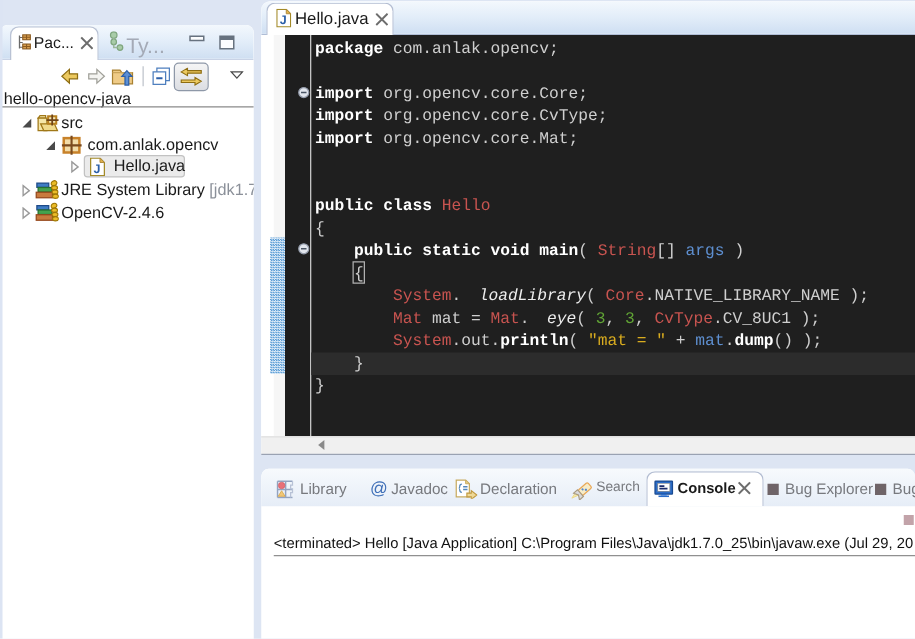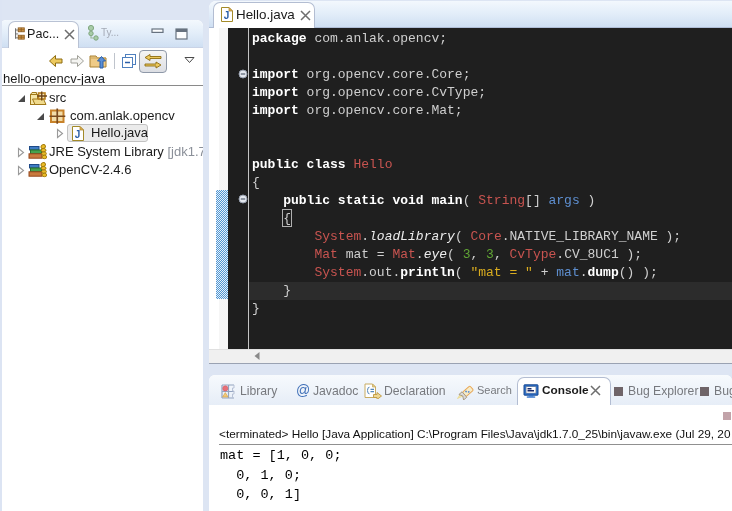--- a/index.html
+++ b/index.html
@@ -8,21 +8,21 @@
 .abs{position:absolute;}
 .tabgrad{background:linear-gradient(#F3F8FD 0%,#E2EDF9 50%,#CFDFF2 100%);}
 .panel{background:#FFF;}
 svg{display:block;}
 .ttext{font-size:13px;color:#1a1a1a;white-space:nowrap;}
 .tr{font-size:13px;}
 .gray{color:#8b9099;}
 .codewrap{font-family:"Liberation Mono",monospace;font-size:13px;line-height:18px;white-space:pre;color:#CFCFCF;}
 .kw{color:#FFFFFF;font-weight:bold;}
 .ty{color:#C85450;}
-.me{color:#EDEDED;font-style:italic;}
+.me{color:#EDEDED;font-style:italic;margin-left:14px;}
 .nu{color:#61A535;}
 .st{color:#D9AC1F;}
 .va{color:#5E8FD0;}
 .bt{color:#FFFFFF;font-weight:bold;}
 </style>
 </head>
 <body>
 
 <div class="abs panel" id="leftpanel" style="left:0;top:1;width:203px;height:510px;border-radius:6px 6px 0 0;overflow:hidden;margin-top:20px;">
   <div class="abs tabgrad" style="left:0;top:0;width:203px;height:27px;border-radius:6px 6px 0 0;border-bottom:1px solid #C9D3E6;"></div>
@@ -50,21 +50,21 @@
   <div class="abs" style="left:86px;top:5px;">
     <svg width="14" height="16" viewBox="0 0 14 16">
       <g fill="#A8CCA8" stroke="#7FA67F" stroke-width="1">
         <circle cx="5" cy="3" r="2.6"></circle>
         <circle cx="5" cy="8.5" r="2.2"></circle>
         <circle cx="10" cy="13" r="2.2"></circle>
       </g>
       <path d="M5 5.5 V7 M5 10.5 V13 H8" stroke="#9BB89B" stroke-width="1.2" fill="none"></path>
     </svg>
   </div>
-  <div class="abs ttext" style="left:101px;top:7px;color:#A4AAB6;font-size:10px;">Ty...</div>
+  <div class="abs ttext" style="left:101px;top:7px;color:#A4AAB6;font-size:17px;">Ty...</div>
 
   <div class="abs" style="left:151px;top:8px;">
     <svg width="14" height="12" viewBox="0 0 14 12">
         <rect x="1" y="1" width="11" height="3.4" fill="#FCFDFE" stroke="#67727F" stroke-width="1.2"></rect>
       </svg>
   </div>
   <div class="abs" style="left:175px;top:8px;">
     <svg width="14" height="12" viewBox="0 0 14 12">
         <rect x="1" y="1" width="11" height="10" fill="#FCFDFE" stroke="#67727F" stroke-width="1.2"></rect>
         <rect x="1" y="1" width="11" height="3" fill="#67727F"></rect>
@@ -330,16 +330,13 @@
   </div>
 
   <div class="abs" style="left:405px;top:12px;width:9px;height:9px;background:#6F6468;"></div>
   <div class="abs ttext" style="left:419px;top:9px;color:#77797E;font-size:12.2px;">Bug Explorer</div>
   <div class="abs" style="left:491px;top:12px;width:9px;height:9px;background:#6F6468;"></div>
   <div class="abs ttext" style="left:505px;top:9px;color:#77797E;font-size:12.2px;">Bug</div>
 
   <div class="abs" style="left:514px;top:37px;width:8px;height:8px;background:#C2A3A9;"></div>
   <div class="abs" style="left:10px;top:52px;font-size:11.8px;color:#111;white-space:nowrap;">&lt;terminated&gt; Hello [Java Application] C:\Program Files\Java\jdk1.7.0_25\bin\javaw.exe (Jul 29, 20</div>
   <div class="abs" style="left:10px;top:69px;width:513px;height:1px;background:#909090;"></div>
-  <div class="abs" style="left:11px;top:71px;font-family:'Liberation Mono',monospace;font-size:13.5px;line-height:19.5px;color:#000;white-space:pre;">mat = [1, 0, 0;
-  0, 1, 0;
-  0, 0, 1]</div>
 </div>
 
 </body></html>

